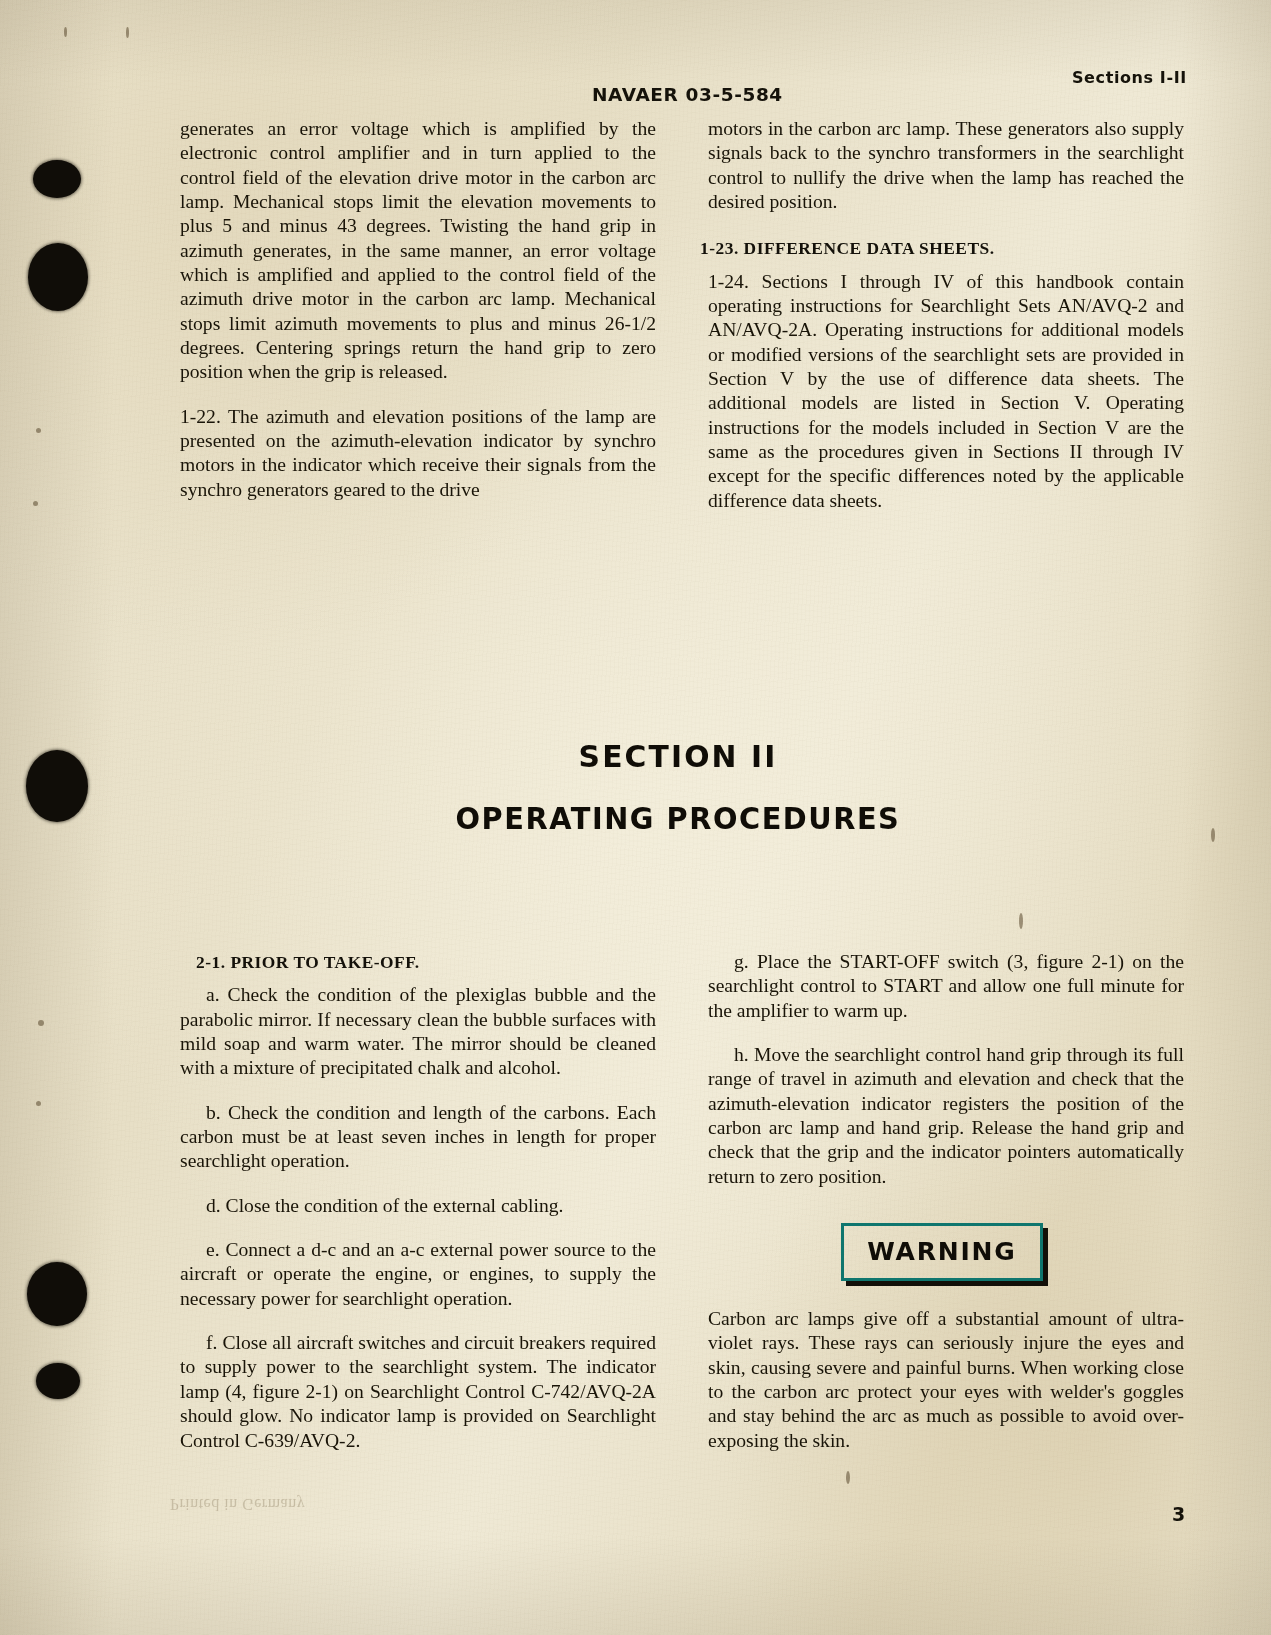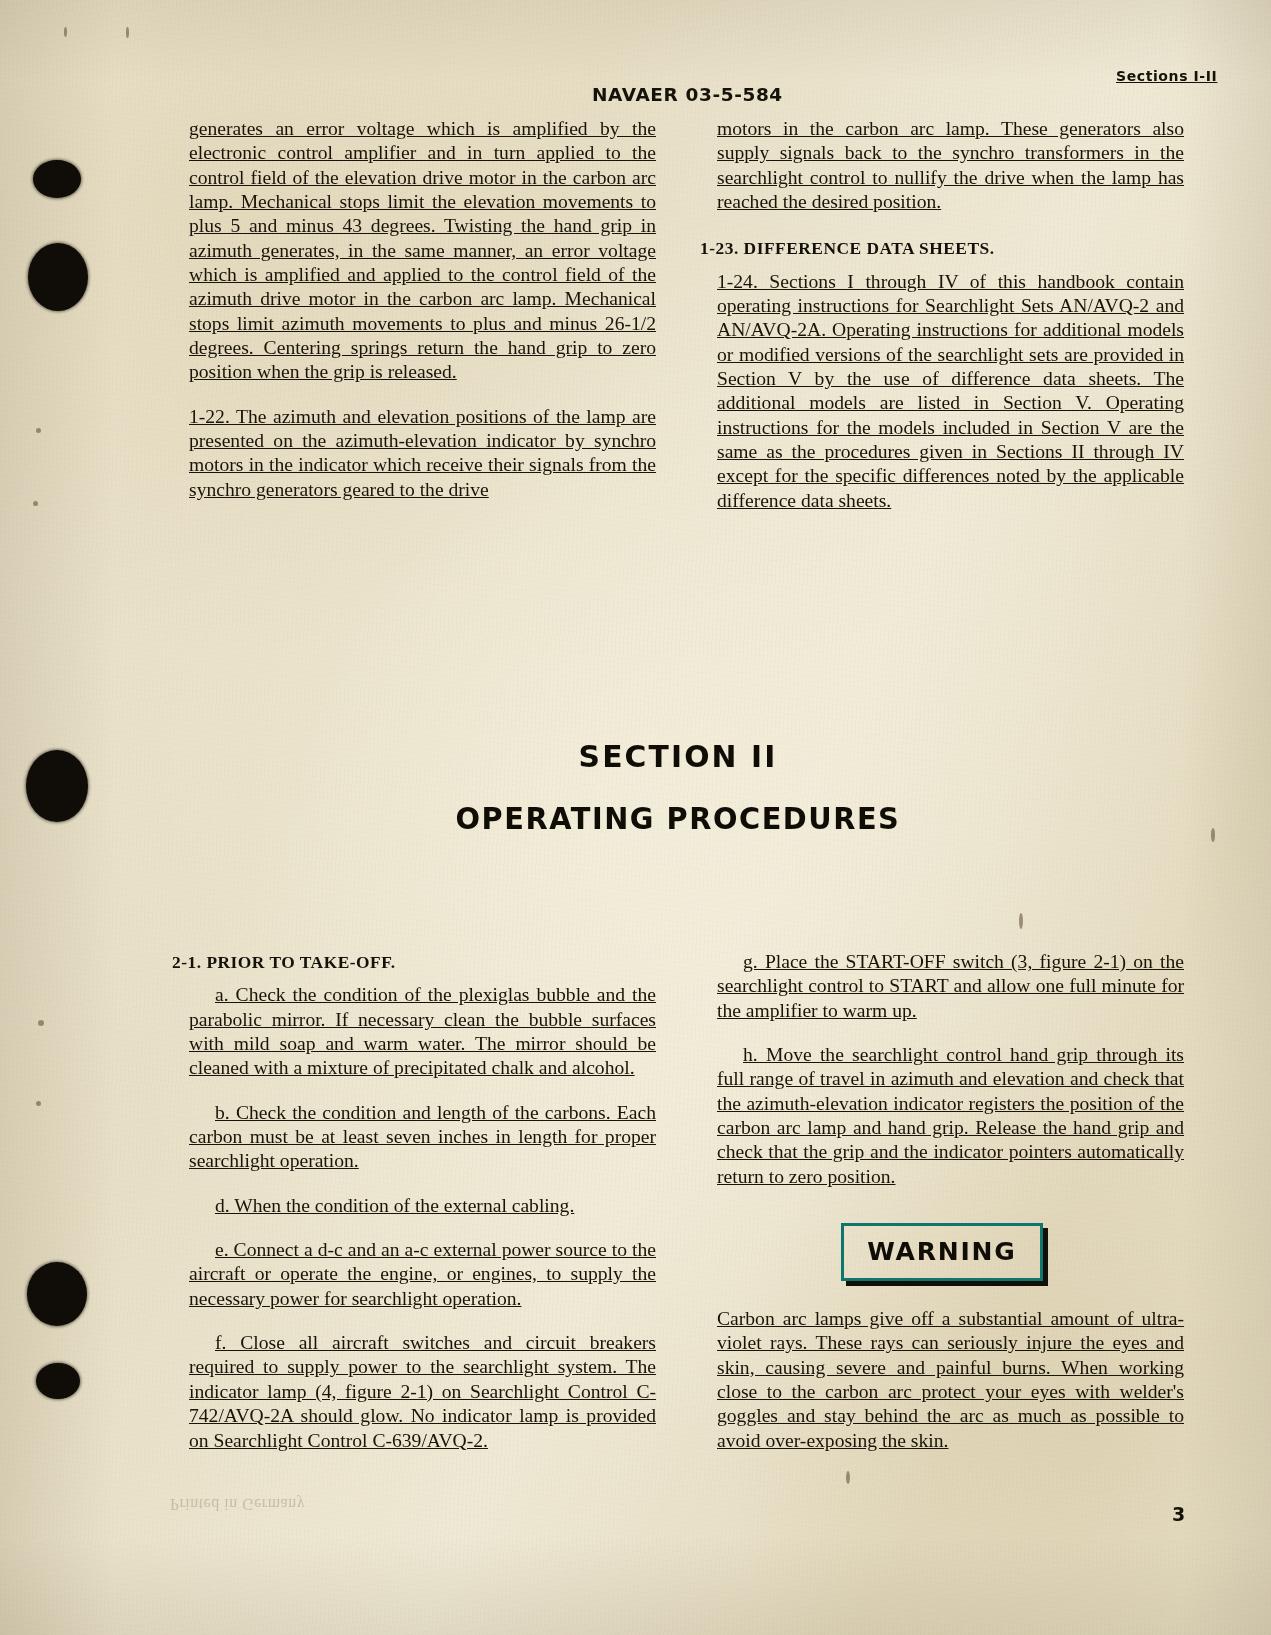--- a/index.html
+++ b/index.html
@@ -76,47 +76,45 @@
     font-weight: bold;
     color: #15120a;
   }
   #doc-number {
     left: 592px;
     top: 84px;
     font-size: 18.5px;
     letter-spacing: 0.6px;
   }
   #sections-label {
-    left: 1116px;
+    left: 1072px;
     top: 68px;
-    font-size: 14px;
+    font-size: 16px;
     letter-spacing: 0.6px;
-    text-decoration: underline;
   }
 
   
   .col {
     position: absolute;
     width: 484px;
     font-size: 19.6px;
     line-height: 24.35px;
     text-align: justify;
     color: #191408;
   }
   #col-left  { left: 172px; }
   #col-right { left: 700px; }
 
   #col-left.top-col, #col-right.top-col { top: 117px; }
 
   .para {
-    margin: 0 0 0 17px;
+    margin: 0 0 0 8px;
     text-indent: 0;
     text-align: justify;
     text-justify: inter-word;
-    text-decoration: underline;
   }
   .para + .para { margin-top: 20px; }
   .para.indent { text-indent: 26px; }
 
   .sub-head {
     font-family: Liberation Serif, serif;
     font-weight: bold;
     font-size: 17.4px;
     letter-spacing: 0.5px;
     margin: 22px 0 9px 0;
@@ -235,24 +233,24 @@
     <div class="sub-head">1-23. DIFFERENCE DATA SHEETS.</div>
     <p class="para">1-24. Sections I through IV of this handbook contain operating instructions for Searchlight Sets AN/AVQ-2 and AN/AVQ-2A. Operating instructions for additional models or modified versions of the searchlight sets are provided in Section V by the use of difference data sheets. The additional models are listed in Section V. Operating instructions for the models included in Section V are the same as the procedures given in Sections II through IV except for the specific differences noted by the applicable difference data sheets.</p>
   </div>
 
   <div id="section-block">
     <div id="section-number">SECTION II</div>
     <div id="section-title">OPERATING PROCEDURES</div>
   </div>
 
   <div class="col bottom-col" style="left:172px;">
-    <div class="sub-head" style="margin-top:0;">2-1. PRIOR TO TAKE-OFF.</div>
+    <div class="sub-head" style="margin-top:0;margin-left:24px;">2-1. PRIOR TO TAKE-OFF.</div>
     <p class="para indent">a. Check the condition of the plexiglas bubble and the parabolic mirror. If necessary clean the bubble surfaces with mild soap and warm water. The mirror should be cleaned with a mixture of precipitated chalk and alcohol.</p>
     <p class="para indent">b. Check the condition and length of the carbons. Each carbon must be at least seven inches in length for proper searchlight operation.</p>
-    <p class="para indent">d. When the condition of the external cabling.</p>
+    <p class="para indent">d. Close the condition of the external cabling.</p>
     <p class="para indent">e. Connect a d-c and an a-c external power source to the aircraft or operate the engine, or engines, to supply the necessary power for searchlight operation.</p>
     <p class="para indent">f. Close all aircraft switches and circuit breakers required to supply power to the searchlight system. The indicator lamp (4, figure 2-1) on Searchlight Control C-742/AVQ-2A should glow. No indicator lamp is provided on Searchlight Control C-639/AVQ-2.</p>
   </div>
 
   <div class="col bottom-col" style="left:700px;">
     <p class="para indent" style="margin-top:0;">g. Place the START-OFF switch (3, figure 2-1) on the searchlight control to START and allow one full minute for the amplifier to warm up.</p>
     <p class="para indent">h. Move the searchlight control hand grip through its full range of travel in azimuth and elevation and check that the azimuth-elevation indicator registers the position of the carbon arc lamp and hand grip. Release the hand grip and check that the grip and the indicator pointers automatically return to zero position.</p>
 
     <div id="warning-box">
       <span id="warning-label">WARNING</span>

